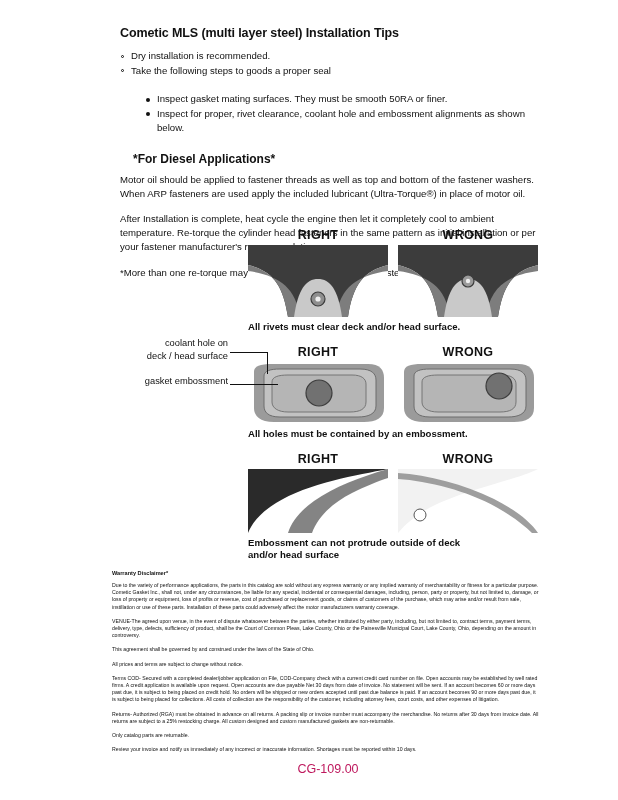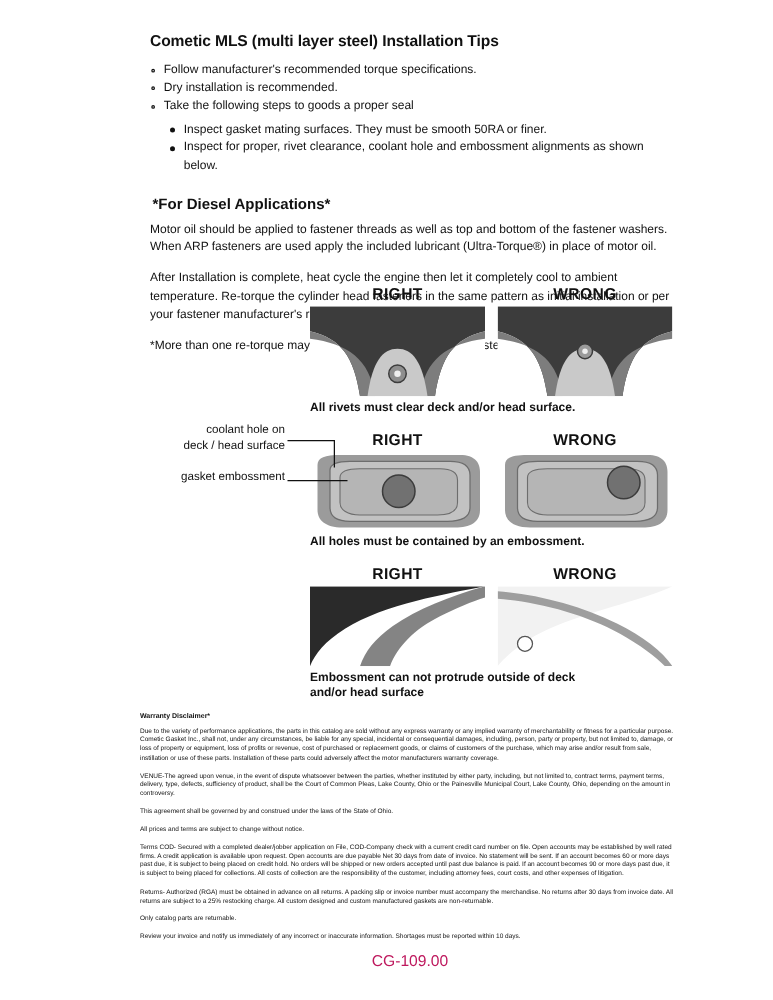--- a/index.html
+++ b/index.html
@@ -53,21 +53,21 @@
     left: 1px;
     top: 5.5px;
     width: 3.4px;
     height: 3.4px;
     border: 1px solid #111;
     border-radius: 50%;
     box-sizing: border-box;
   }
   ul.sub {
     list-style: none;
-    margin: 4px;
+    margin: 14px;
     padding: 0;
   }
   ul.sub > li {
     font-size: 9.6px;
     line-height: 14.5px;
     padding-left: 12px;
     margin-left: 11px;
     position: relative;
   }
   ul.sub > li::before {
@@ -77,21 +77,21 @@
     top: 5.5px;
     width: 4px;
     height: 4px;
     background: #111;
     border-radius: 50%;
   }
 
   h2.subtitle {
     font-size: 12px;
     font-weight: bold;
-    margin: 16px 0 7px 2px;
+    margin: 16px 0 7px 13px;
   }
 
   p.para {
     font-size: 9.6px;
     line-height: 14.2px;
     margin: 0 0 11px 0;
   }
   p.note {
     font-size: 9.6px;
     line-height: 14px;
@@ -187,21 +187,20 @@
 </style>
 </head>
 <body>
 
 <div class="page">
 
   <div class="content">
     <h1 class="title">Cometic MLS (multi layer steel) Installation Tips</h1>
 
     <ul class="bullets">
-      <li>Follow manufacturer's recommended torque specifications.</li>
       <li>Dry installation is recommended.</li>
       <li>Take the following steps to goods a proper seal</li>
     </ul>
     <ul class="sub">
       <li>Inspect gasket mating surfaces.  They must be smooth 50RA or finer.</li>
       <li>Inspect for proper, rivet clearance, coolant hole and embossment alignments as shown below.</li>
     </ul>
 
     <h2 class="subtitle">*For Diesel Applications*</h2>
     <p class="para">Motor oil should be applied to fastener threads as well as top and bottom of the fastener washers. When ARP fasteners are used apply the included lubricant (Ultra-Torque®) in place of motor oil.</p>

